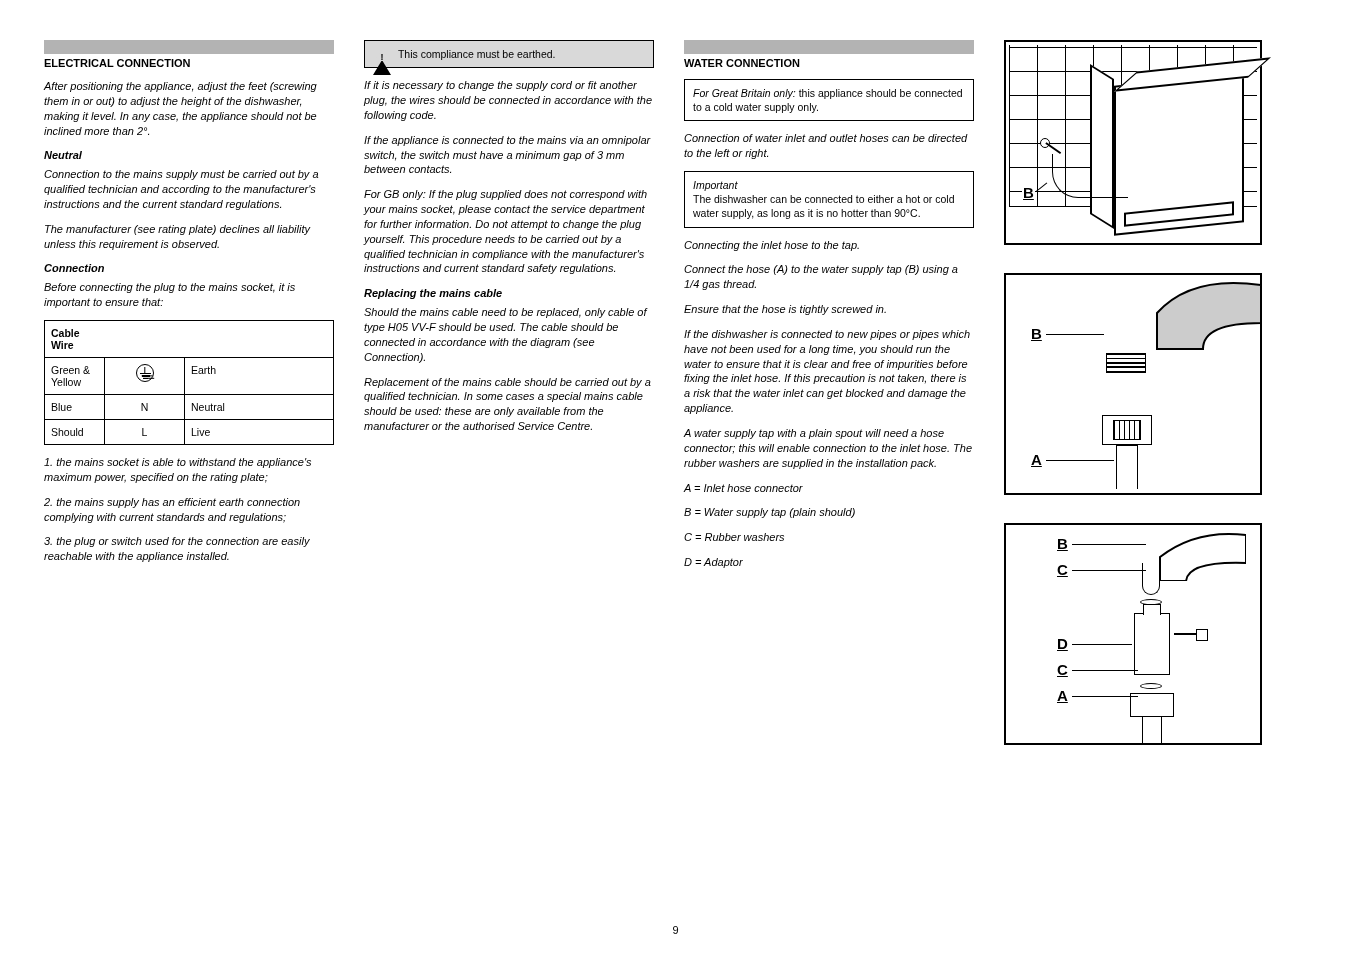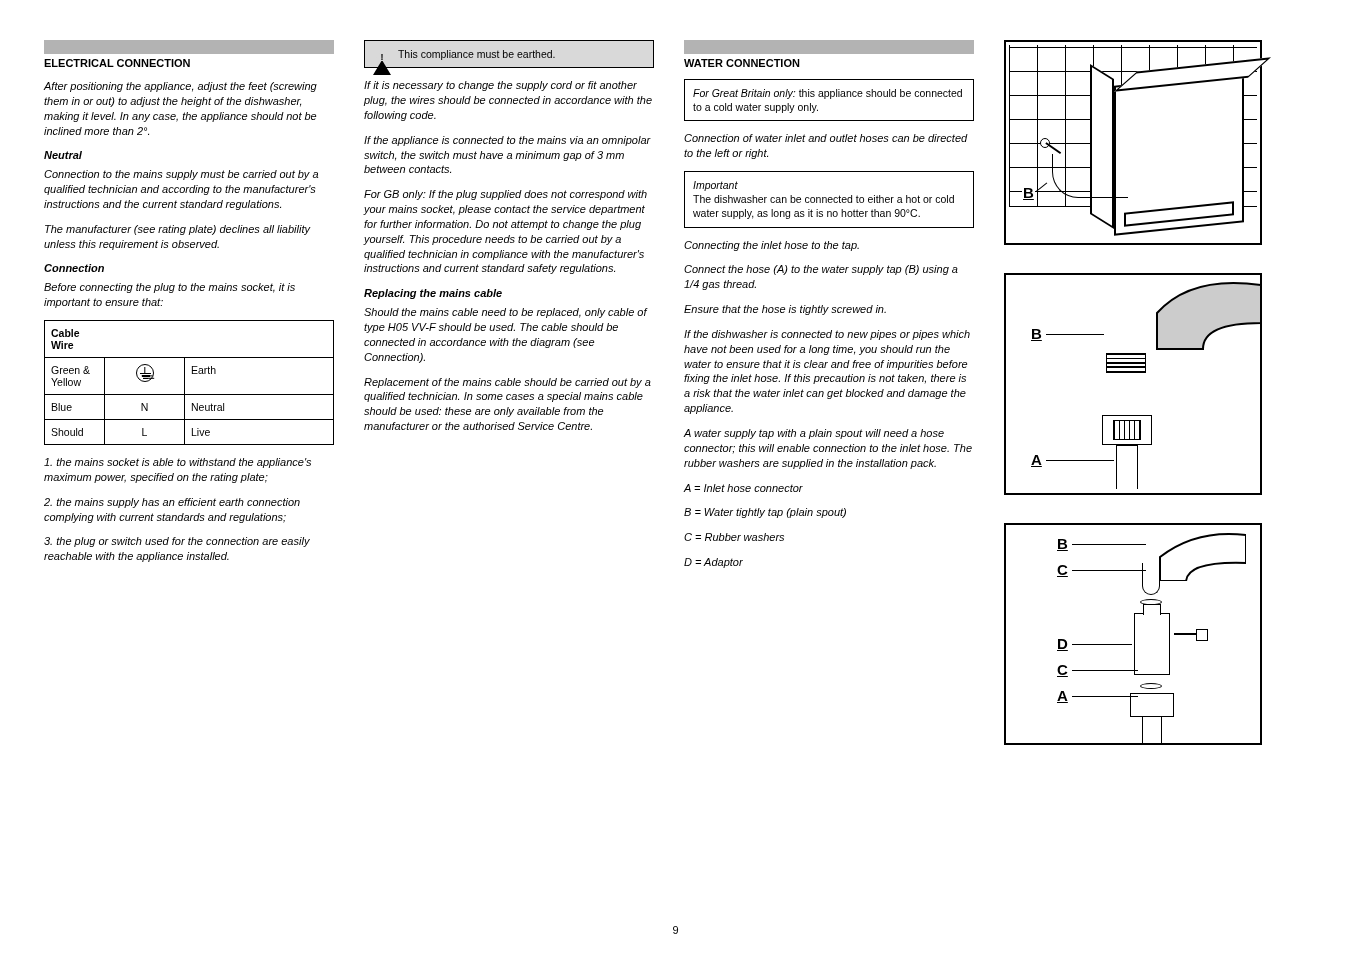--- a/index.html
+++ b/index.html
@@ -364,21 +364,21 @@
       <span class="ititle">Important</span><br>
       <span>The dishwasher can be connected to either a hot or cold water supply, as long as it is no hotter than 90°C.</span>
     </div>
 
     <p>Connecting the inlet hose to the tap.</p>
     <p>Connect the hose (A) to the water supply tap (B) using a 1/4 gas thread.</p>
     <p>Ensure that the hose is tightly screwed in.</p>
     <p>If the dishwasher is connected to new pipes or pipes which have not been used for a long time, you should run the water to ensure that it is clear and free of impurities before fixing the inlet hose. If this precaution is not taken, there is a risk that the water inlet can get blocked and damage the appliance.</p>
     <p>A water supply tap with a plain spout will need a hose connector; this will enable connection to the inlet hose. The rubber washers are supplied in the installation pack.</p>
     <p>A = Inlet hose connector</p>
-    <p>B = Water tightly tap (plain spout)</p>
+    <p>B = Water supply tap (plain should)</p>
     <p>C = Rubber washers</p>
     <p>D = Adaptor</p>
   </div>
 
   <div class="col-figs">
 
     <div class="fig fig1">
       <div class="tiles"></div>
       <div class="floor"></div>
       <div class="dw-side"></div>

